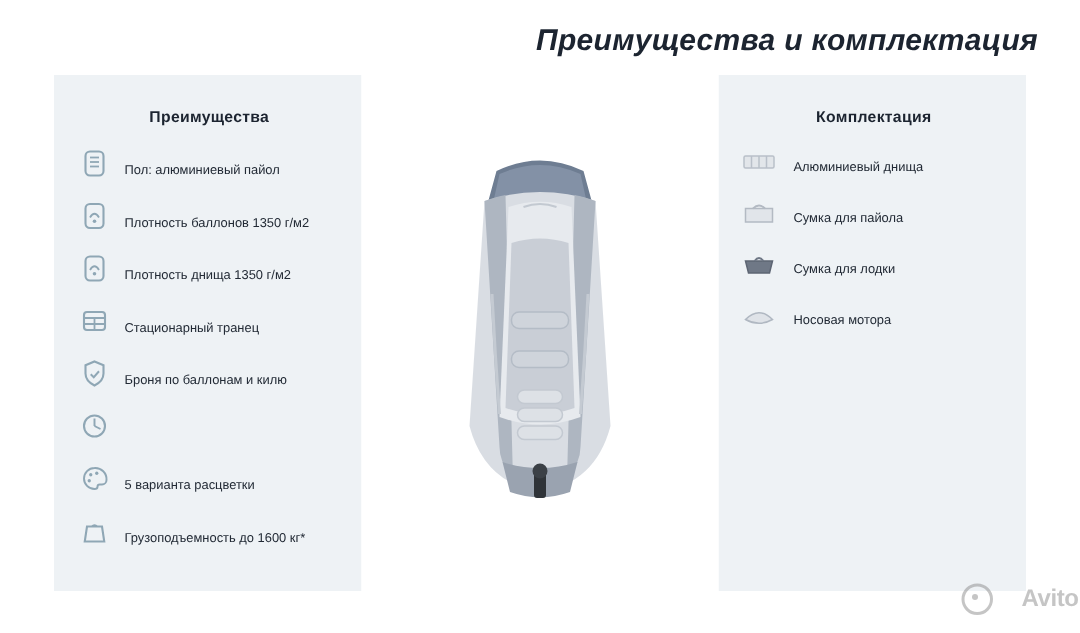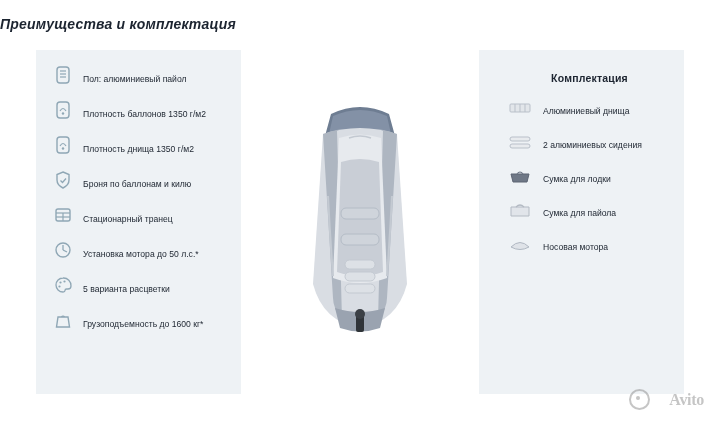--- a/index.html
+++ b/index.html
@@ -18,22 +18,22 @@
     position: absolute;
     inset: 0;
     background: #ffffff;
   }
   
   .title {
     position: absolute;
     top: 16px;
     left: 0;
     width: 692px;
-    text-align: left;
-    font-size: 14px;
+    text-align: right;
+    font-size: 20px;
     font-weight: bold;
     font-style: italic;
     color: #1c2430;
     letter-spacing: 0.2px;
   }
   .content {
     position: absolute;
     top: 50px;
     left: 36px;
     width: 648px;
@@ -51,21 +51,21 @@
     width: 238px;
     background: #ffffff;
     position: relative;
     display: flex;
     align-items: center;
     justify-content: center;
   }
   .panel-right {
     width: 205px;
     background: #eef2f5;
-    padding: 14px 12px 10px 28px;
+    padding: 14px 12px 10px 14px;
     box-sizing: border-box;
   }
   .panel-head {
     text-align: center;
     font-size: 10.5px;
     font-weight: bold;
     color: #1c2430;
     margin: 8px 0 14px 0;
     letter-spacing: 0.2px;
   }
@@ -99,27 +99,26 @@
     width: 178px;
     height: 292px;
     background: #ffffff;
     position: relative;
   }
   .boat-svg { display: block; }
 
   
   .watermark {
     position: absolute;
-    right: 16px;
+    right: 1px;
     bottom: 12px;
     display: flex;
     align-items: center;
     gap: 19px;
     opacity: 0.5;
-    font-family: Liberation Serif, serif;
   }
   .wm-ring {
     width: 17px;
     height: 17px;
     border-radius: 50%;
     border: 2px solid #8c8c8c;
     position: relative;
   }
   .wm-ring::after {
     content: "";
@@ -141,20 +140,21 @@
 </head>
 <body>
 
 <div class="page">
 
   <div class="title">Преимущества и комплектация</div>
 
   <div class="content">
 
     <div class="panel-left">
+      <div class="panel-head">Преимущества</div>
       <div class="feat-list">
 
         <div class="feat">
           <span class="ic">
             <svg width="22" height="22" viewBox="0 0 22 22">
                 <rect x="5" y="3" width="12" height="16" rx="3" fill="none" stroke="#8fa7b5" stroke-width="1.4"></rect>
                 <line x1="8" y1="7" x2="14" y2="7" stroke="#8fa7b5" stroke-width="1.2"></line>
                 <line x1="8" y1="10" x2="14" y2="10" stroke="#8fa7b5" stroke-width="1.2"></line>
                 <line x1="8" y1="13" x2="14" y2="13" stroke="#8fa7b5" stroke-width="1.2"></line>
               </svg>
@@ -180,48 +180,47 @@
                 <path d="M8 12 q3 -5 6 0" fill="none" stroke="#8fa7b5" stroke-width="1.2"></path>
                 <circle cx="11" cy="14.5" r="1.2" fill="#8fa7b5"></circle>
               </svg>
           </span>
           <span class="tx">Плотность днища 1350 г/м2</span>
         </div>
 
         <div class="feat">
           <span class="ic">
             <svg width="22" height="22" viewBox="0 0 22 22">
-                <path d="M11 3 L17 5.5 V11 q0 5 -6 8 q-6 -3 -6 -8 V5.5 Z" fill="none" stroke="#8fa7b5" stroke-width="1.4"></path>
-                <path d="M8.5 11.5 l2 2 l3.5 -4" fill="none" stroke="#8fa7b5" stroke-width="1.3"></path>
-              </svg>
-          </span>
-          <span class="tx">Броня по баллонам и килю</span>
-        </div>
-
-        <div class="feat">
-          <span class="ic">
-            <svg width="22" height="22" viewBox="0 0 22 22">
                 <rect x="4" y="5" width="14" height="12" rx="2" fill="none" stroke="#8fa7b5" stroke-width="1.4"></rect>
                 <line x1="4" y1="9" x2="18" y2="9" stroke="#8fa7b5" stroke-width="1.2"></line>
                 <line x1="4" y1="13" x2="18" y2="13" stroke="#8fa7b5" stroke-width="1.2"></line>
                 <line x1="11" y1="9" x2="11" y2="17" stroke="#8fa7b5" stroke-width="1.2"></line>
               </svg>
           </span>
           <span class="tx">Стационарный транец</span>
         </div>
 
         <div class="feat">
           <span class="ic">
             <svg width="22" height="22" viewBox="0 0 22 22">
+                <path d="M11 3 L17 5.5 V11 q0 5 -6 8 q-6 -3 -6 -8 V5.5 Z" fill="none" stroke="#8fa7b5" stroke-width="1.4"></path>
+                <path d="M8.5 11.5 l2 2 l3.5 -4" fill="none" stroke="#8fa7b5" stroke-width="1.3"></path>
+              </svg>
+          </span>
+          <span class="tx">Броня по баллонам и килю</span>
+        </div>
+
+        <div class="feat">
+          <span class="ic">
+            <svg width="22" height="22" viewBox="0 0 22 22">
                 <circle cx="11" cy="11" r="7" fill="none" stroke="#8fa7b5" stroke-width="1.4"></circle>
                 <path d="M11 11 L11 6" stroke="#8fa7b5" stroke-width="1.3"></path>
                 <path d="M11 11 L15 13" stroke="#8fa7b5" stroke-width="1.3"></path>
               </svg>
           </span>
-          <span class="tx">Установка мотора до 50 л.с.*</span>
         </div>
 
         <div class="feat">
           <span class="ic">
             <svg width="22" height="22" viewBox="0 0 22 22">
                 <path d="M11 4 a7 7 0 1 0 0 14 q2 0 2 -1.5 q0 -1.5 1.5 -1.5 h1.5 a3 3 0 0 0 3 -3 A7.5 7.5 0 0 0 11 4 Z" fill="none" stroke="#8fa7b5" stroke-width="1.3"></path>
                 <circle cx="8.5" cy="8.5" r="1.1" fill="#8fa7b5"></circle>
                 <circle cx="12.5" cy="7.5" r="1.1" fill="#8fa7b5"></circle>
                 <circle cx="7.5" cy="12.5" r="1.1" fill="#8fa7b5"></circle>
               </svg>
@@ -291,49 +290,40 @@
                 <rect x="3" y="6" width="20" height="8" rx="1" fill="#e2e6ea" stroke="#b9c0c9" stroke-width="1"></rect>
                 <line x1="8" y1="6" x2="8" y2="14" stroke="#b9c0c9" stroke-width="1"></line>
                 <line x1="13" y1="6" x2="13" y2="14" stroke="#b9c0c9" stroke-width="1"></line>
                 <line x1="18" y1="6" x2="18" y2="14" stroke="#b9c0c9" stroke-width="1"></line>
               </svg>
           </span>
           <span class="tx">Алюминиевый днища</span>
         </div>
 
 
+
+
         <div class="feat">
           <span class="ic">
             <svg width="26" height="20" viewBox="0 0 26 20">
-                <rect x="3" y="5" width="20" height="4" rx="2" fill="#e8ebee" stroke="#b9c0c9" stroke-width="1"></rect>
-                <rect x="3" y="12" width="20" height="4" rx="2" fill="#e8ebee" stroke="#b9c0c9" stroke-width="1"></rect>
-              </svg>
-          </span>
-          <span class="tx">2 алюминиевых сидения</span>
-        </div>
-
+                <path d="M4 7 h18 v9 h-18 Z" fill="#e1e5ea" stroke="#b3bac3" stroke-width="1"></path>
+                <path d="M9 7 q4 -4 8 0" fill="none" stroke="#b3bac3" stroke-width="1.2"></path>
+              </svg>
+          </span>
+          <span class="tx">Сумка для пайола</span>
+        </div>
 
         <div class="feat">
           <span class="ic">
             <svg width="26" height="20" viewBox="0 0 26 20">
                 <path d="M4 8 h18 l-2 8 h-14 Z" fill="#6f7886" stroke="#5d6573" stroke-width="1"></path>
                 <path d="M10 8 q3 -4 6 0" fill="none" stroke="#6f7886" stroke-width="1.2"></path>
               </svg>
           </span>
           <span class="tx">Сумка для лодки</span>
-        </div>
-
-        <div class="feat">
-          <span class="ic">
-            <svg width="26" height="20" viewBox="0 0 26 20">
-                <path d="M4 7 h18 v9 h-18 Z" fill="#e1e5ea" stroke="#b3bac3" stroke-width="1"></path>
-                <path d="M9 7 q4 -4 8 0" fill="none" stroke="#b3bac3" stroke-width="1.2"></path>
-              </svg>
-          </span>
-          <span class="tx">Сумка для пайола</span>
         </div>
 
         <div class="feat">
           <span class="ic">
             <svg width="26" height="20" viewBox="0 0 26 20">
                 <path d="M4 13 q9 -9 18 0 q-9 5 -18 0 Z" fill="#dfe3e8" stroke="#b0b8c2" stroke-width="1"></path>
               </svg>
           </span>
           <span class="tx">Носовая мотора</span>
         </div>

